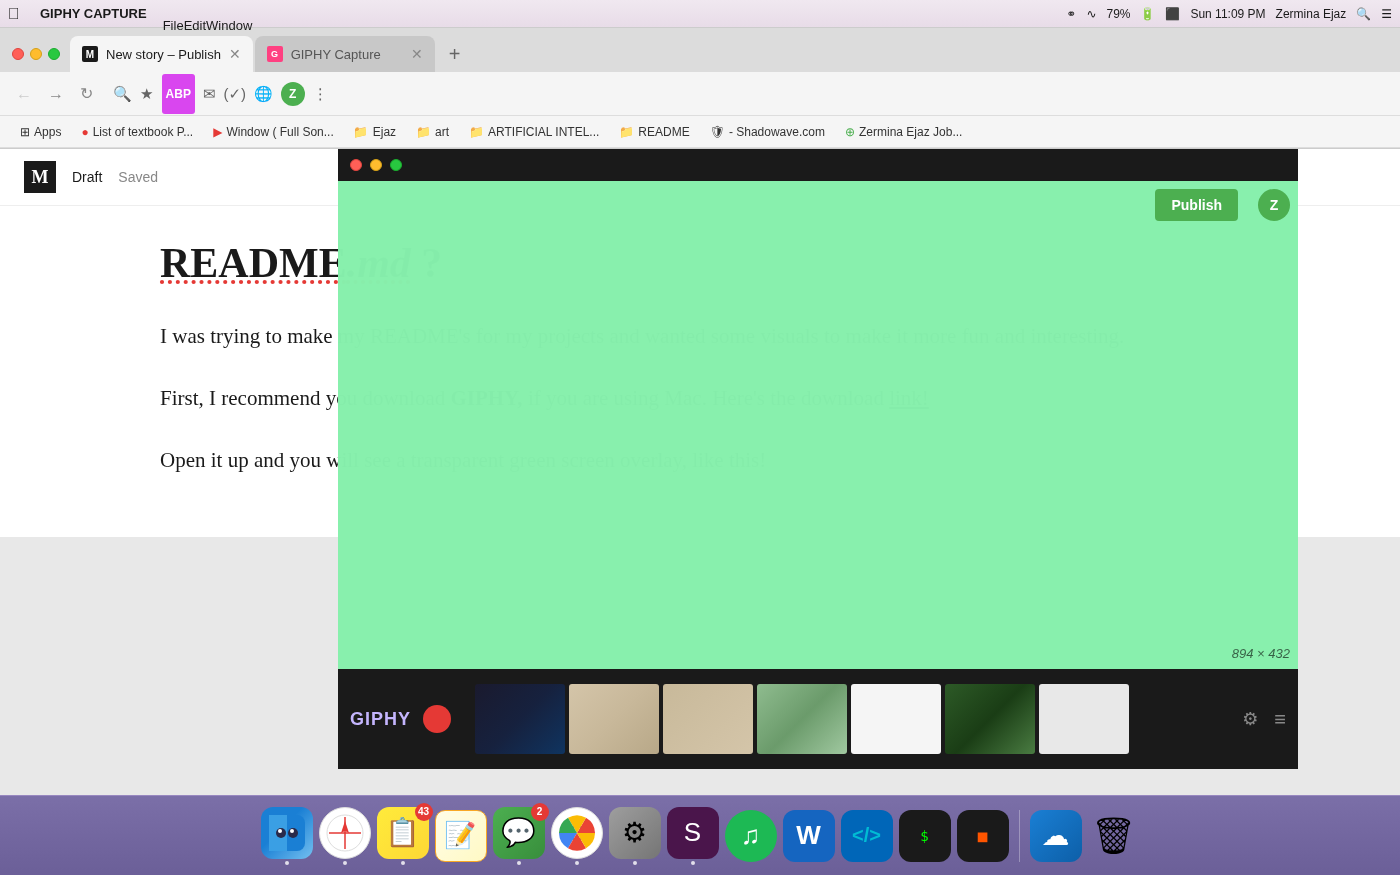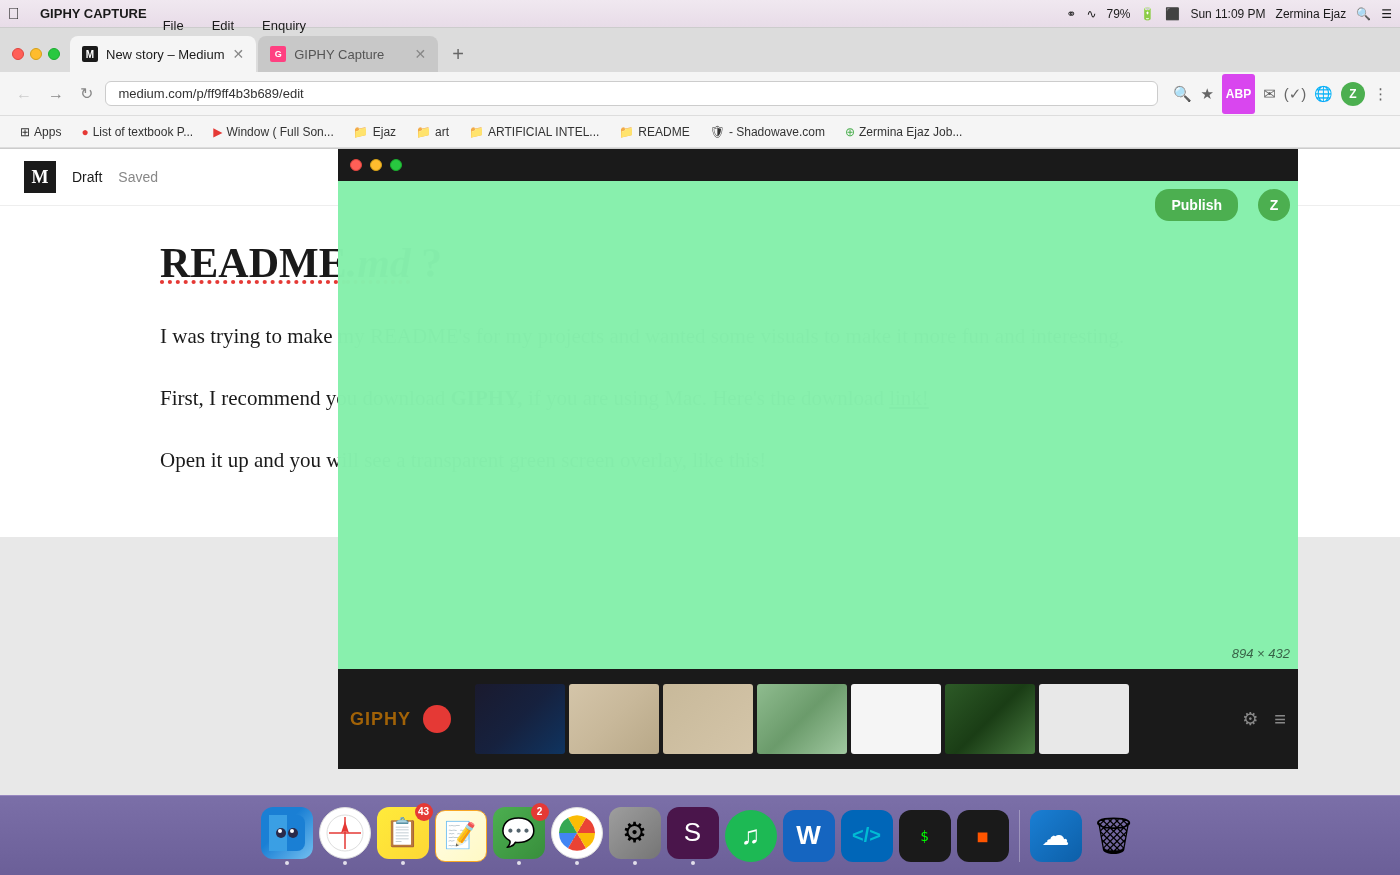--- a/index.html
+++ b/index.html
@@ -12,21 +12,21 @@
       display: flex;
       align-items: center;
       padding: 0 8px;
       font-size: 13px;
       color: #1a1a1a;
       gap: 16px;
       border-bottom: 1px solid #ccc;
     }
     .menubar-apple { font-size: 16px; margin-right: 4px; }
     .menubar-app-name { font-weight: 600; }
-    .menubar-items { display: flex; gap: 28px; margin-top: 24px; }
+    .menubar-items { display: flex; gap: 0; margin-top: 24px; }
     .menubar-right { margin-left: auto; display: flex; align-items: center; gap: 10px; font-size: 12px; }
     .menubar-right span { display: flex; align-items: center; gap: 4px; }
 
     
     .browser { background: #f0f0f0; border-bottom: 1px solid #ccc; }
 
     
     .tab-bar {
       display: flex;
       align-items: center;
@@ -200,41 +200,41 @@
       color: rgba(0,0,0,0.6);
       font-style: italic;
     }
     .publish-btn {
       position: absolute;
       top: 8px;
       right: 60px;
       background: #4CAF50;
       color: white;
       border: none;
-      border-radius: 14px;
+      border-radius: 4px;
       padding: 8px 16px;
       font-size: 14px;
       font-weight: 600;
       cursor: pointer;
     }
     .giphy-bottom {
       background: #1a1a1a;
       height: 100px;
       display: flex;
       align-items: center;
       padding: 0 12px;
       gap: 8px;
     }
     .giphy-bottom-left {
       display: flex;
       align-items: center;
       gap: 12px;
     }
     .giphy-label {
-      color: #a16207;
+      color: #c4b5fd;
       font-size: 18px;
       font-weight: 700;
       font-family: Arial, sans-serif;
       letter-spacing: 1px;
     }
     .giphy-record { width: 28px; height: 28px; background: #e53935; border-radius: 50%; cursor: pointer; }
     .giphy-settings { color: #888; font-size: 18px; margin-left: auto; cursor: pointer; }
 
     
     .thumb-strip {
@@ -335,21 +335,21 @@
   </style>
 </head>
 <body>
 
 <div class="menubar">
   <span class="menubar-apple"></span>
   <span class="menubar-app-name">GIPHY CAPTURE</span>
   <div class="menubar-items">
     <span>File</span>
     <span>Edit</span>
-    <span>Enquiry</span>
+    <span>Window</span>
   </div>
   <div class="menubar-right">
     <span>⚭</span>
     <span>∿</span>
     <span>79%</span>
     <span>🔋</span>
     <span>⬛</span>
     <span>Sun 11:09 PM</span>
     <span>Zermina Ejaz</span>
     <span>🔍</span>
@@ -360,38 +360,35 @@
 <div class="browser">
 
   <div class="tab-bar">
     <div class="traffic-lights">
       <div class="tl tl-red"></div>
       <div class="tl tl-yellow"></div>
       <div class="tl tl-green"></div>
     </div>
     <div class="tab active">
       <div class="tab-favicon tab-favicon-m">M</div>
-      <span class="tab-label">New story – Medium</span>
+      <span class="tab-label">New story – Publish</span>
       <span class="tab-close">✕</span>
     </div>
     <div class="tab inactive">
       <div class="tab-favicon tab-favicon-g" style="background:#ff4081; color:white; font-size:9px; font-weight:700; display:flex; align-items:center; justify-content:center; width:16px; height:16px; border-radius:2px;">G</div>
       <span class="tab-label">GIPHY Capture</span>
       <span class="tab-close">✕</span>
     </div>
     <button class="tab-new">+</button>
   </div>
 
   <div class="url-bar-area">
     <button class="nav-btn disabled">←</button>
     <button class="nav-btn">→</button>
     <button class="nav-btn">↻</button>
-    <div class="url-bar">
-      <span>medium.com/p/ff9ff4b3b689/edit</span>
-    </div>
     <div class="url-bar-icons">
       <span class="url-icon">🔍</span>
       <span class="url-icon">★</span>
       <span class="abp-badge">ABP</span>
       <span class="url-icon">✉</span>
       <span class="url-icon">(✓)</span>
       <span class="url-icon">🌐</span>
       <div style="width:24px; height:24px; background:#4CAF50; border-radius:50%; display:flex; align-items:center; justify-content:center; color:white; font-weight:700; font-size:12px; cursor:pointer;">Z</div>
       <span class="url-icon">⋮</span>
     </div>

